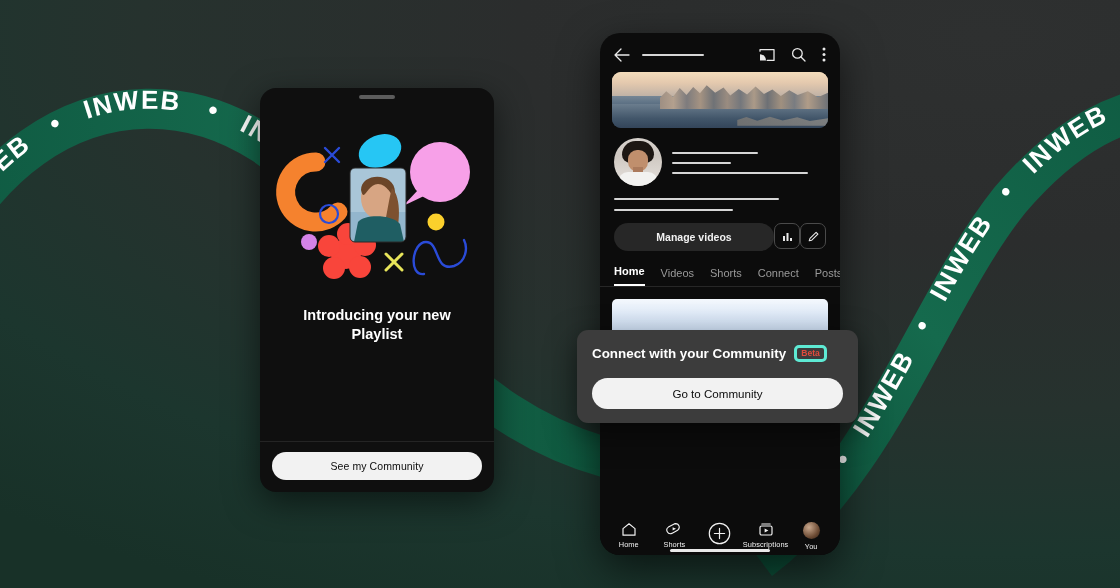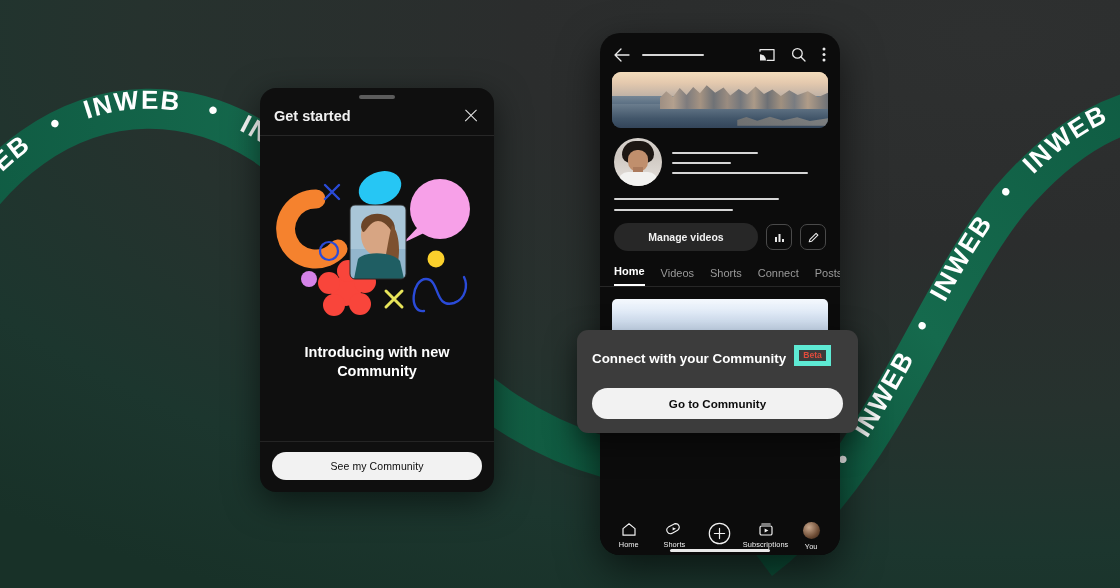--- a/index.html
+++ b/index.html
@@ -146,21 +146,21 @@
     border-radius: 16px 16px 10px 10px; background:#1d1713; }
   .avatar .face { position:absolute; left:14px; top:12px; width:20px; height:22px;
     border-radius: 10px 10px 11px 11px; background:#c08f6d; }
   .avatar .shirt { position:absolute; left:4px; bottom:-2px; width:40px; height:16px;
     border-radius: 10px 10px 0 0; background:#f2f2f0; }
   .avatar .neck { position:absolute; left:19px; top:29px; width:10px; height:8px; background:#ab7a5c; }
   .meta-lines { flex: 1; display: flex; flex-direction: column; gap: 8px; padding-top: 2px; }
 
   .desc-lines { padding: 12px 14px 0 14px; display: flex; flex-direction: column; gap: 9px; }
 
-  .action-row { display: flex; align-items: center; gap: 8px; padding: 12px 14px 0 14px; }
+  .action-row { display: flex; align-items: flex-start; padding: 12px 14px 0 14px; }
   .pill-btn {
     flex: 1; background: #272727; color: #f1f1f1;
     border: none; border-radius: 999px; padding: 8px 0;
     font-family: "Liberation Sans", sans-serif;
     font-size: 10.5px; font-weight: 700; cursor: pointer;
   }
   .sq-btn {
     width: 26px; height: 26px; border-radius: 7px;
     border: 1px solid #4a4a4a; background: transparent;
     display: flex; align-items: center; justify-content: center; cursor: pointer;
@@ -205,37 +205,37 @@
   
   #community-callout {
     position: absolute;
     left: 577px; top: 330px;
     width: 281px;
     background: #3c3c3c;
     border-radius: 11px;
     box-shadow: 0 10px 30px rgba(0,0,0,.5);
     padding: 15px 15px 14px 15px;
   }
-  .callout-head-row { display: flex; align-items: flex-end; gap: 8px; }
+  .callout-head-row { display: flex; align-items: center; gap: 8px; }
   .callout-title { color: #ffffff; font-size: 13.4px; font-weight: 700; }
   .beta-badge {
-    color: #e04b3c; border: 5px solid #5eead4; border-radius: 0;
+    color: #e04b3c; border: 3px solid #5eead4; border-radius: 5px;
     font-size: 8.6px; font-weight: 700; padding: 1px 4px 1.5px 4px;
     line-height: 1;
   }
   .callout-body {
     color: #c7c7c7; font-size: 11.2px; line-height: 15.4px;
     margin-top: 9px;
   }
   .callout-cta {
-    display: block; width: 100%; margin-top: 22px;
+    display: block; width: 100%; margin-top: 16px;
     background: #f2f2f2; color: #0c0c0c; border: none;
     border-radius: 999px; padding: 9px 0;
     font-family: "Liberation Sans", sans-serif;
-    font-size: 11.6px; font-weight: 700; cursor: pointer;
+    font-size: 11.6px; font-weight: 400; cursor: pointer;
   }
 </style>
 </head>
 <body>
 
 <div id="stage">
 
   <svg class="ribbon-svg" viewBox="0 0 1120 588">
     <defs>
       <path id="ribL" d="M -60 260 C 40 60, 250 60, 360 250 C 440 390, 560 470, 700 470"></path>
@@ -396,24 +396,20 @@
       <div class="nav-item">
         <span class="you-av"></span>
         <span class="nav-label">You</span>
       </div>
       <div class="gesture-bar"></div>
     </div>
   </div>
 
   <div id="get-started-card">
     <div class="sheet-handle"></div>
-    <div class="sheet-header">
-      <span class="sheet-title">Get started</span>
-      <span class="close-x"></span>
-    </div>
 
     <div class="illus-wrap">
       <svg class="illus" viewBox="0 0 218 175">
 
         <path d="M48 48 a30 30 0 1 0 22 50" stroke="#F5822E" stroke-width="19" fill="none" stroke-linecap="round"></path>
 
         <path d="M57 34 L71 48 M71 34 L57 48" stroke="#2A4BD8" stroke-width="2.4" stroke-linecap="round"></path>
 
         <ellipse cx="112" cy="37" rx="22" ry="16" transform="rotate(-22 112 37)" fill="#26C6F4"></ellipse>
 
@@ -448,21 +444,21 @@
           <ellipse cx="110" cy="84" rx="17" ry="21" fill="#d7a583"></ellipse>
           <path d="M93 76 C93 58, 127 58, 127 78 C127 92, 122 70, 110 70 C99 70, 96 90, 93 76 Z" fill="#6b4528"></path>
           <path d="M124 74 C134 84, 132 112, 126 128 L112 128 C118 110, 120 88, 124 74 Z" fill="#7d5130"></path>
           <path d="M90 108 C96 100, 124 100, 132 110 L136 128 L86 128 Z" fill="#1f5e63"></path>
         </g>
         <rect x="82" y="54" width="56" height="74" rx="5" fill="none" stroke="#2a2a2a" stroke-width="1"></rect>
       </svg>
     </div>
 
     <div class="copy-block">
-      <div class="copy-head">Introducing with new Community</div>
+      <div class="copy-head">Introducing your new Playlist</div>
     </div>
 
     <div class="sheet-footer">
       <button class="cta-white">See my Community</button>
     </div>
   </div>
 
   <div id="community-callout">
     <div class="callout-head-row">
       <span class="callout-title">Connect with your Community</span>

